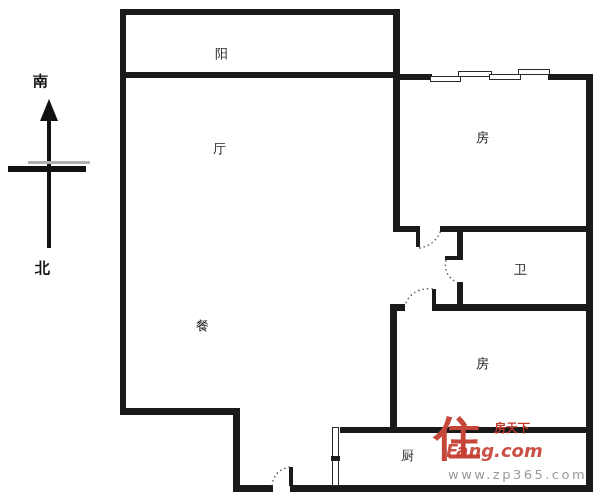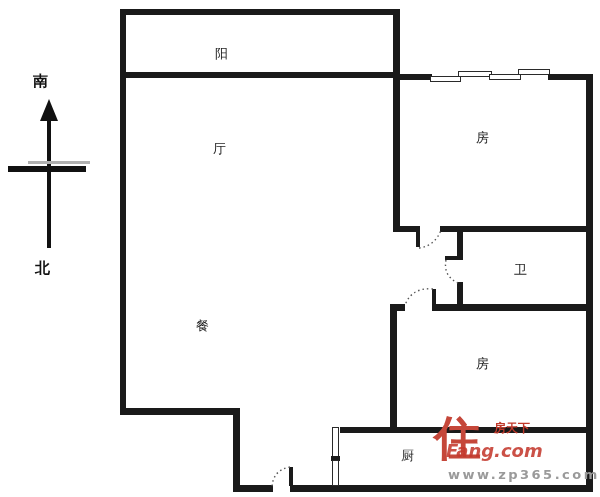--- a/index.html
+++ b/index.html
@@ -20,21 +20,21 @@
   
   .wm{position:absolute;left:428px;top:410px;width:172px;height:87px;z-index:5;}
   .wm-char1{position:absolute;left:6px;top:4px;font-size:47px;font-weight:bold;
      color:#c5473a;line-height:1;}
   .wm-rest{position:absolute;left:54px;top:8px;font-size:43px;font-weight:bold;
      color:#6f6f6f;letter-spacing:3px;line-height:1;}
   .wm-small{position:absolute;left:66px;top:12px;font-size:12px;font-weight:bold;
      color:#c0392b;line-height:1;}
   .wm-script{position:absolute;left:18px;top:32px;font-size:18px;font-weight:bold;
      font-style:italic;color:rgba(196,57,46,0.88);line-height:1;}
-  .wm-url{position:absolute;left:20px;top:58px;font-size:13px;font-weight:bold;
+  .wm-url{position:absolute;left:20px;top:58px;font-size:13px;font-weight:normal;
      color:#9a9a9a;letter-spacing:2.5px;line-height:1;}
 </style>
 </head>
 <body>
 
 <div class="plan">
 
   <div class="wall" style="left:120px;top:9px;width:280px;height:6px;"></div>
   <div class="wall" style="left:120px;top:9px;width:6px;height:406px;"></div>
   <div class="wall" style="left:120px;top:72px;width:278px;height:6px;"></div>

